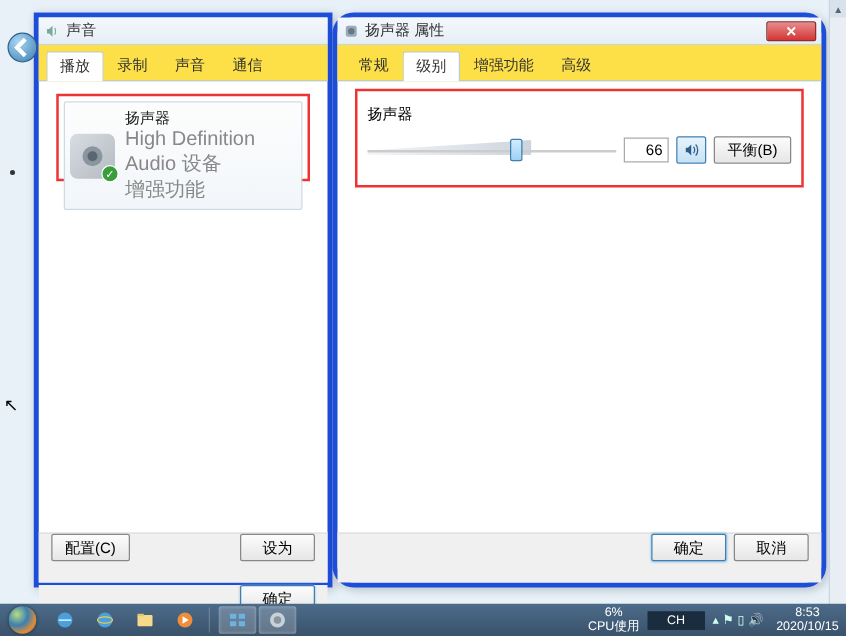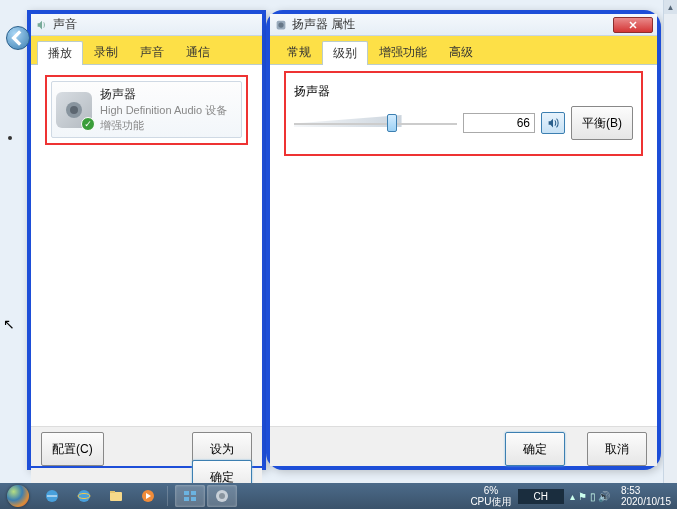--- a/index.html
+++ b/index.html
@@ -24,57 +24,57 @@
 .instruction { font-size: 12px; color: #333; margin-bottom: 8px; }
 
 .device-list { border: 2px solid #e33; padding: 4px; height: 70px; }
 .device-item { display: flex; align-items: center; padding: 4px; border: 1px solid #cfd9e4; border-radius: 2px; background: linear-gradient(to bottom, #fdfdfd, #f2f6fa); }
 .device-icon-wrap { position: relative; width: 36px; height: 36px; margin-right: 8px; }
 .device-icon { width: 36px; height: 36px; background: linear-gradient(135deg, #d8dde2, #b4bac1); border-radius: 6px; display: flex; align-items: center; justify-content: center; }
 .device-icon svg { width: 24px; height: 24px; }
 .check-badge { position: absolute; right: -3px; bottom: -3px; width: 14px; height: 14px; background: #3a9d3a; border-radius: 50%; border: 1px solid #fff; display: flex; align-items: center; justify-content: center; color: #fff; font-size: 9px; }
 .device-text { display: flex; flex-direction: column; }
 .device-name { font-size: 12px; color: #222; }
-.device-sub { font-size: 11px; color: #888; }
-
-.bottom-buttons { position: absolute; left: 0; right: 0; bottom: 0; height: 40px; background: #f0f0f0; border-top: 1px solid #ddd; display: flex; align-items: flex-end; padding: 0 10px; gap: 22px; }
-.btn { padding: 2px 10px; min-width: 60px; height: 34px; font-size: 12px; border: 1px solid #888; background: linear-gradient(to bottom, #fcfcfc, #e6e6e6); border-radius: 2px; cursor: pointer; }
+.device-sub { font-size: 16px; color: #888; }
+
+.bottom-buttons { position: absolute; left: 0; right: 0; bottom: 0; height: 40px; background: #f0f0f0; border-top: 1px solid #ddd; display: flex; align-items: flex-start; padding: 0 10px; gap: 6px; }
+.btn { padding: 2px 10px; min-width: 60px; height: 22px; font-size: 12px; border: 1px solid #888; background: linear-gradient(to bottom, #fcfcfc, #e6e6e6); border-radius: 2px; cursor: pointer; }
 .btn.primary { border-color: #3c7fb1; box-shadow: 0 0 2px #7bb7e0; }
 .spacer { flex: 1; }
 
 
 .red-outline { border: 2px solid #e33; padding: 10px 8px 14px 8px; margin-top: -4px; }
 .level-label { font-size: 12px; margin-bottom: 6px; }
 .level-row { display: flex; align-items: center; gap: 6px; }
 .slider-wrap { flex: 1; position: relative; height: 28px; display: flex; align-items: center; }
 .slider-track { position: absolute; left: 0; right: 0; top: 50%; height: 2px; background: #ccc; }
 .slider-shading { position: absolute; left: 0; width: 66%; top: 6px; height: 12px; background: linear-gradient(to right, rgba(200,210,220,0.2), rgba(170,185,200,0.6)); clip-path: polygon(0 70%, 100% 0, 100% 100%, 0 100%); }
 .slider-thumb { position: absolute; left: 60%; width: 10px; height: 18px; background: linear-gradient(to bottom, #d3ecff, #9dd1f4); border: 1px solid #3c7fb1; border-radius: 2px; top: 50%; transform: translate(-50%, -50%); }
-.level-value { width: 72px; height: 20px; border: 1px solid #aaa; text-align: right; padding: 1px 4px; font-size: 12px; }
+.level-value { width: 36px; height: 20px; border: 1px solid #aaa; text-align: right; padding: 1px 4px; font-size: 12px; }
 .speaker-btn { width: 24px; height: 22px; border: 1px solid #3c7fb1; background: linear-gradient(to bottom, #e8f3fc, #c6e1f5); border-radius: 2px; display: flex; align-items: center; justify-content: center; color: #2a5f8b; cursor: pointer; }
 .speaker-btn svg { width: 14px; height: 14px; }
 
 
 .right-scrollbar { position: absolute; right: 0; top: 0; width: 14px; height: calc(100% - 26px); background: #e8eef4; border-left: 1px solid #c8d6e4; }
 .right-scrollbar .arrow { height: 14px; background: #d8e2ec; display: flex; align-items: center; justify-content: center; font-size: 8px; color: #567; }
 
 
 .taskbar { position: absolute; left: 0; bottom: 0; width: 100%; height: 26px; background: linear-gradient(to bottom, #4c6b8a, #3a526a); display: flex; align-items: center; }
 .start { width: 36px; height: 26px; display: flex; align-items: center; justify-content: center; cursor: pointer; }
 .start-orb { width: 22px; height: 22px; border-radius: 50%; background: radial-gradient(circle at 30% 30%, #b6de82, #3c7fb1 40%, #d98e3a 70%, #c84848); box-shadow: 0 0 3px rgba(0,0,0,0.5); }
 .task-icon { width: 30px; height: 22px; margin: 0 1px; display: flex; align-items: center; justify-content: center; border-radius: 2px; cursor: pointer; }
 .task-icon.active { background: rgba(255,255,255,0.2); box-shadow: inset 0 0 3px rgba(255,255,255,0.4); }
 .task-icon svg { width: 16px; height: 16px; }
 .sep { width: 4px; height: 20px; border-left: 1px solid rgba(255,255,255,0.2); margin: 0 3px; }
 .tray { margin-left: auto; display: flex; align-items: center; height: 100%; color: #fff; font-size: 10px; }
 .cpu-widget { text-align: center; line-height: 1.1; padding: 0 4px; }
 .lang { background: #1a2d3e; padding: 2px 16px; margin: 0 2px; font-size: 10px; }
 .tray-icons { display: flex; align-items: center; gap: 3px; padding: 0 4px; }
 .tray-icons span { color: #cfe; font-size: 10px; }
-.clock { line-height: 1.1; padding: 0 6px; }
+.clock { text-align: center; line-height: 1.1; padding: 0 6px; }
 
 
 .back-btn { position: absolute; left: 6px; top: 26px; width: 24px; height: 24px; border-radius: 50%; background: radial-gradient(circle at 35% 30%, #a9d6f5, #3c7fb1); border: 1px solid #2a5f8b; display: flex; align-items: center; justify-content: center; color: #fff; cursor: pointer; z-index: 5; }
 
 .dot { position: absolute; left: 8px; top: 136px; width: 4px; height: 4px; background: #333; border-radius: 50%; }
 .cursor { position: absolute; left: 3px; top: 316px; font-size: 14px; color: #000; pointer-events: none; }
 </style>
 </head>
 <body>
 

